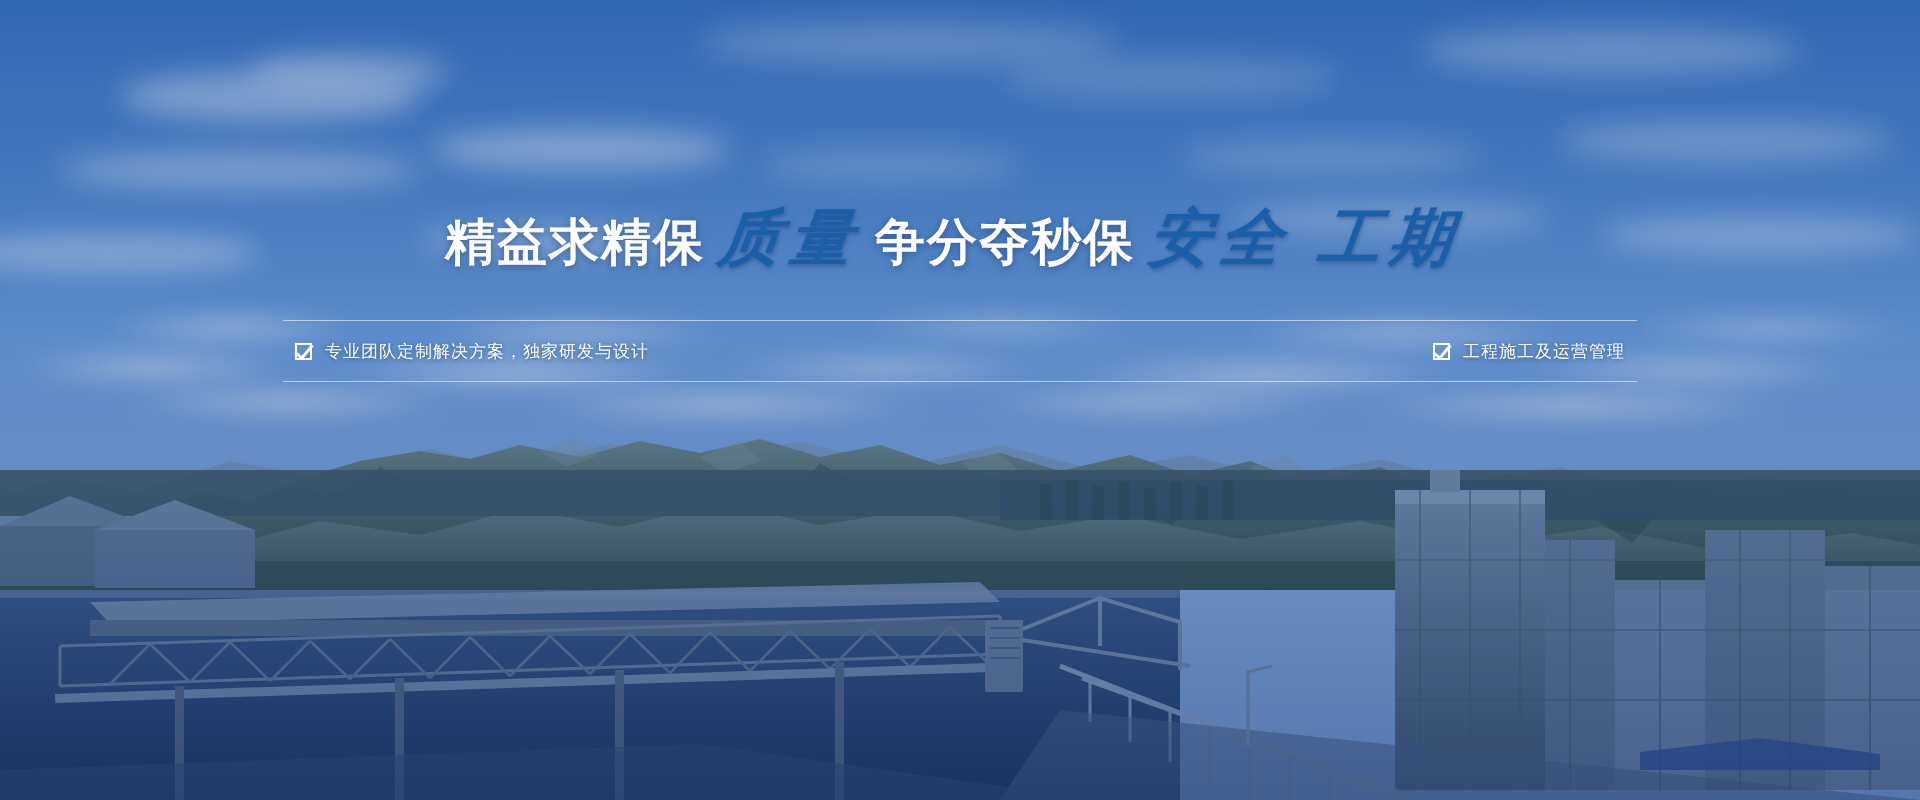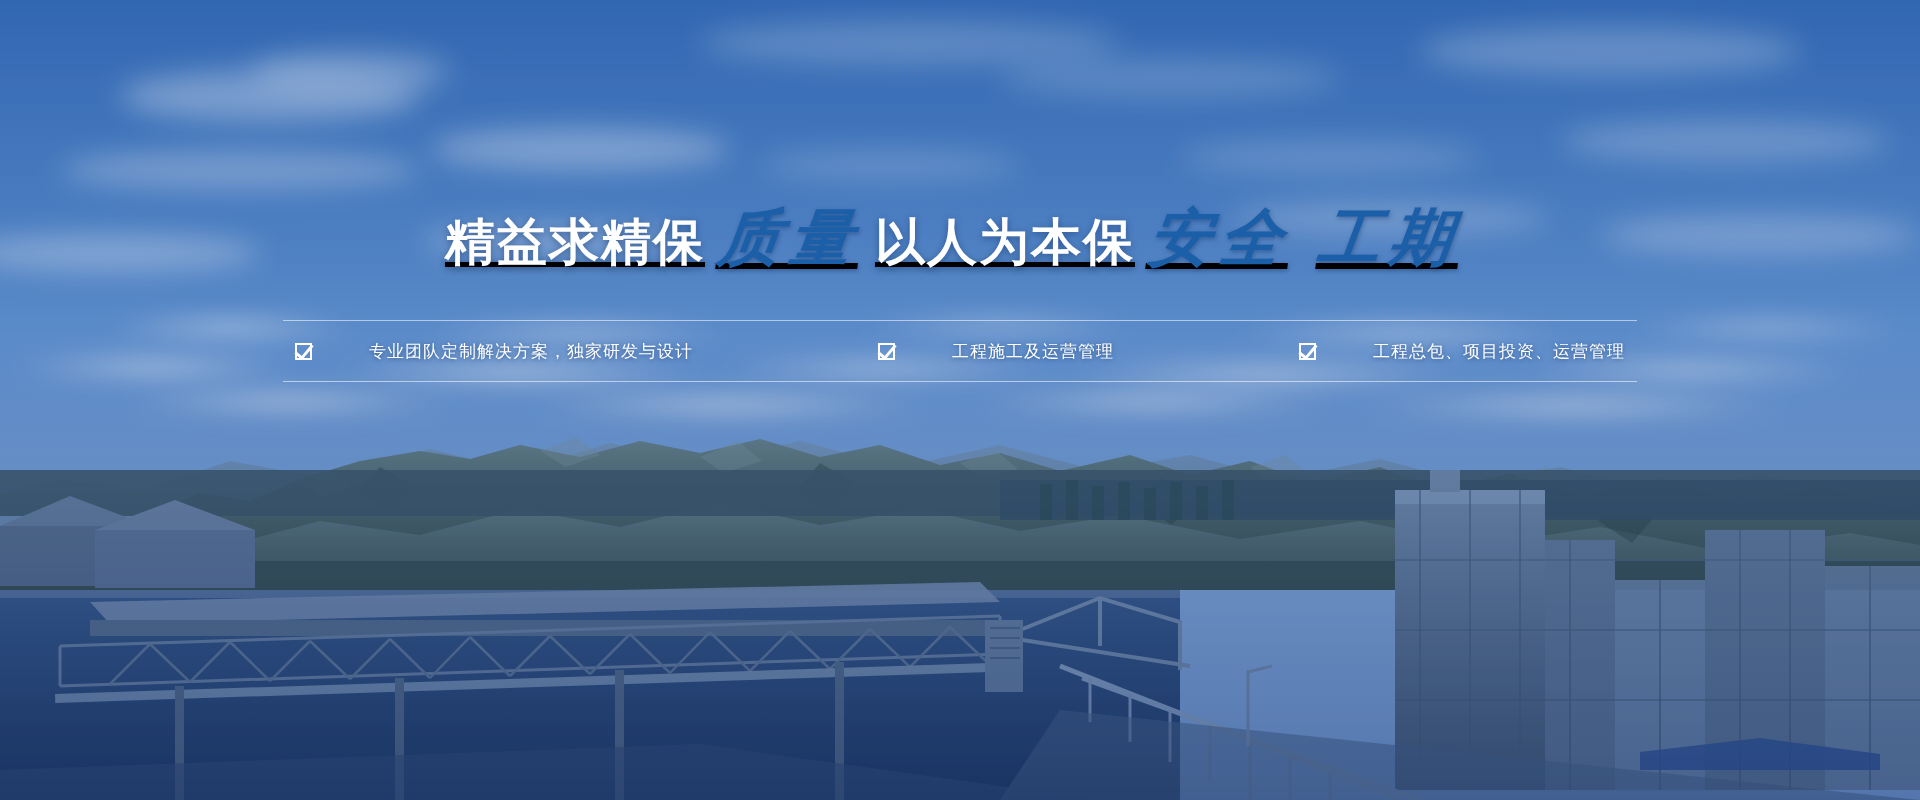--- a/index.html
+++ b/index.html
@@ -33,35 +33,35 @@
   
   .grade{position:absolute;inset:0;background:
       linear-gradient(180deg,rgba(40,95,170,.30) 0%,rgba(40,95,170,.14) 42%,rgba(30,70,140,.34) 70%,rgba(25,60,125,.52) 100%);
       mix-blend-mode:multiply;pointer-events:none;}
   .grade2{position:absolute;inset:0;background:rgba(60,110,185,.20);pointer-events:none;}
 
   
   .overlay{position:absolute;inset:0;}
 
   .headline{position:absolute;left:0;right:0;top:196px;height:92px;
-    display:flex;align-items:center;justify-content:center;white-space:nowrap;text-decoration:underline;}
+    display:flex;align-items:center;justify-content:center;white-space:nowrap;}
   .hl-plain{color:#ffffff;font-size:50px;font-weight:bold;letter-spacing:2px;
     text-shadow:0 2px 7px rgba(10,40,90,.45);line-height:1;}
   .hl-brush{color:#1b5fa8;font-size:62px;font-weight:bold;font-style:italic;
     font-family:"DejaVu Serif","Liberation Serif",serif;
     letter-spacing:9px;line-height:1;transform:translateY(-4px) skewX(-7deg);
     padding:0 14px;text-shadow:1px 2px 4px rgba(10,35,80,.35);}
 
   .rule{position:absolute;height:1px;background:rgba(255,255,255,.55);left:283px;right:283px;}
   .rule.top{top:320px;}
   .rule.bot{top:381px;}
 
   .features{position:absolute;left:283px;right:283px;top:321px;height:60px;
     display:flex;align-items:center;justify-content:space-between;padding:0 12px;box-sizing:border-box;}
-  .feat{display:flex;align-items:center;white-space:nowrap;gap:44px;}
+  .feat{display:flex;align-items:center;white-space:nowrap;}
   .chk{width:17px;height:17px;border:2px solid #ffffff;margin-right:13px;position:relative;flex:none;box-sizing:border-box;}
   .chk:after{content:"";position:absolute;left:2px;top:-4px;width:7px;height:15px;
     border-right:3px solid #ffffff;border-bottom:3px solid #ffffff;transform:rotate(40deg);}
   .feat-label{color:#ffffff;font-size:17px;letter-spacing:1px;
     text-shadow:0 1px 4px rgba(10,40,90,.5);}
 </style>
 </head>
 <body>
 
 <div id="banner">
@@ -290,37 +290,33 @@
   </div>
 
   <div class="grade"></div>
   <div class="grade2"></div>
 
   <div class="overlay">
 
     <div class="headline">
       <span class="hl-plain">精益求精保</span>
       <span class="hl-brush">质量</span>
-      <span class="hl-plain">以人为本保</span>
+      <span class="hl-plain">争分夺秒保</span>
       <span class="hl-brush">安全</span>
       <span class="hl-brush">工期</span>
     </div>
 
     <div class="rule top"></div>
     <div class="rule bot"></div>
 
     <div class="features">
       <div class="feat">
         <span class="chk"></span>
         <span class="feat-label">专业团队定制解决方案，独家研发与设计</span>
       </div>
       <div class="feat">
         <span class="chk"></span>
         <span class="feat-label">工程施工及运营管理</span>
       </div>
-      <div class="feat">
-        <span class="chk"></span>
-        <span class="feat-label">工程总包、项目投资、运营管理</span>
-      </div>
     </div>
 
   </div>
 </div>
 
 </body></html>

